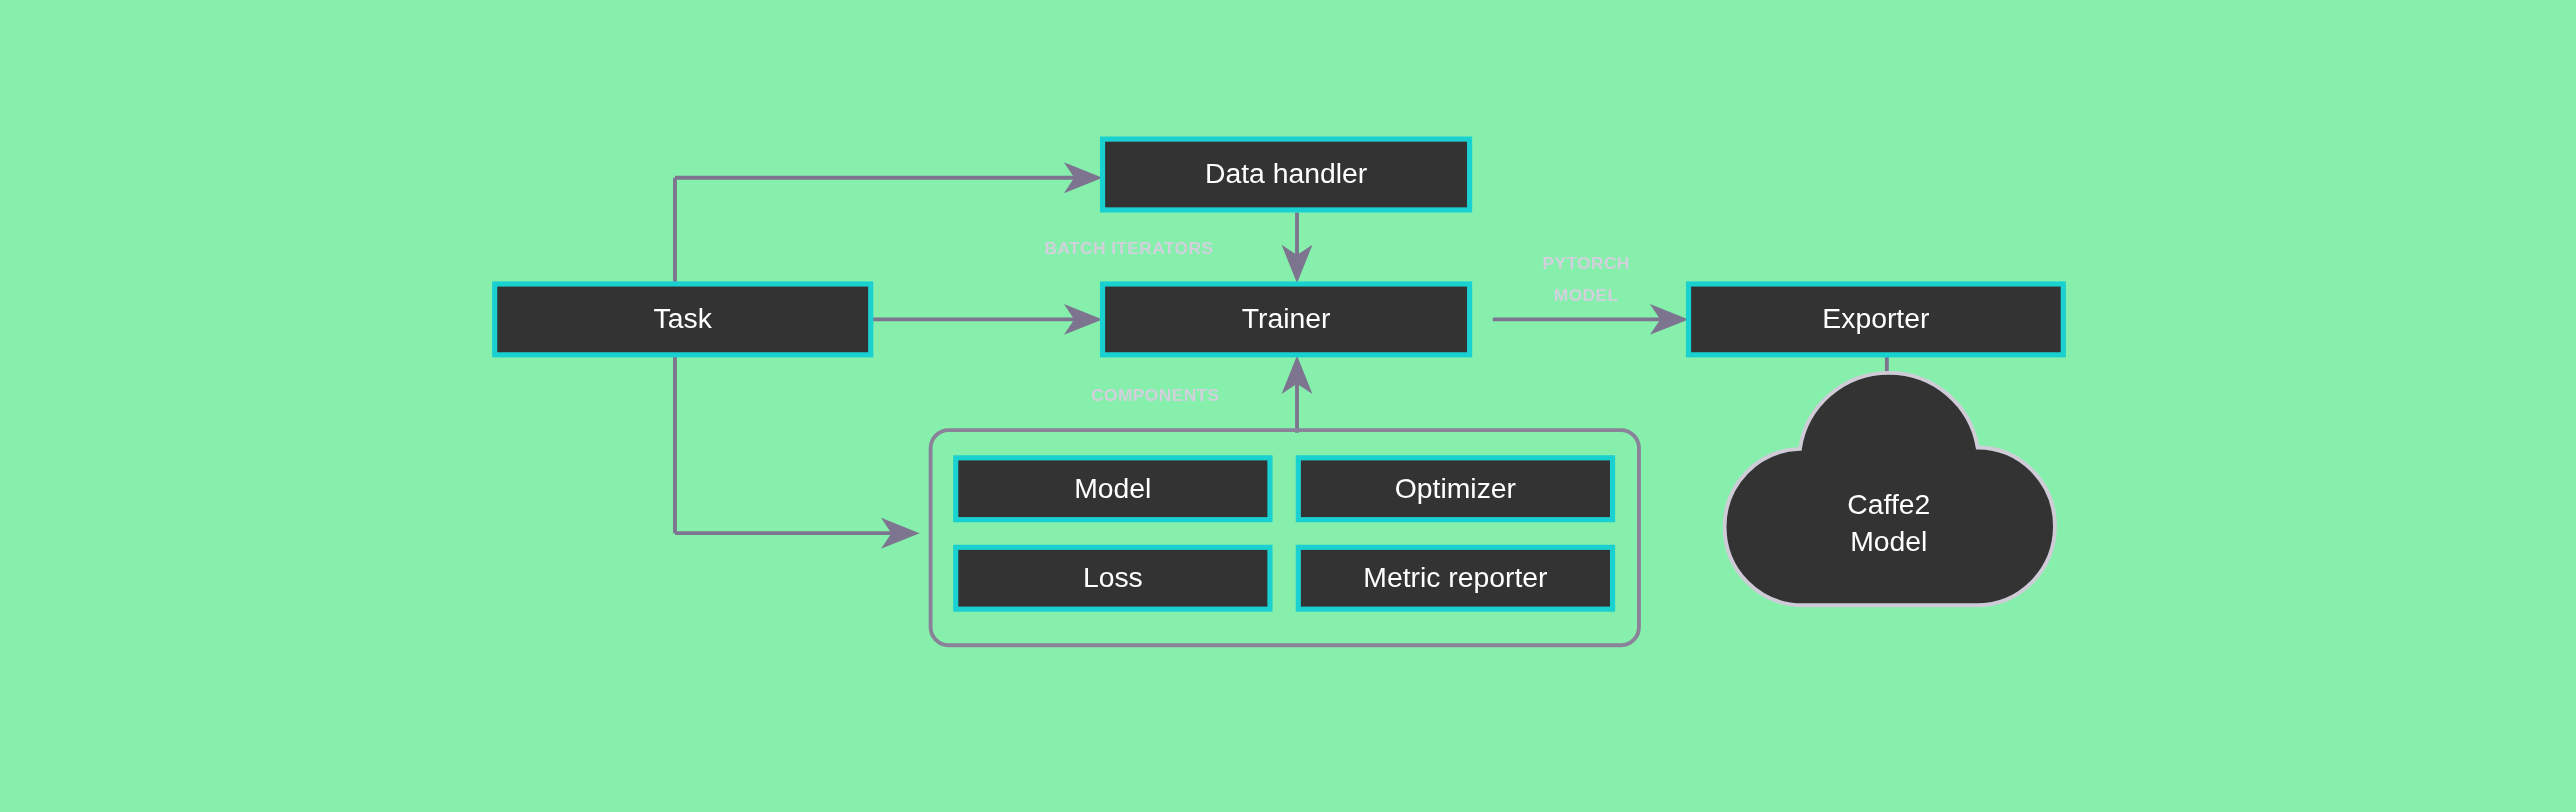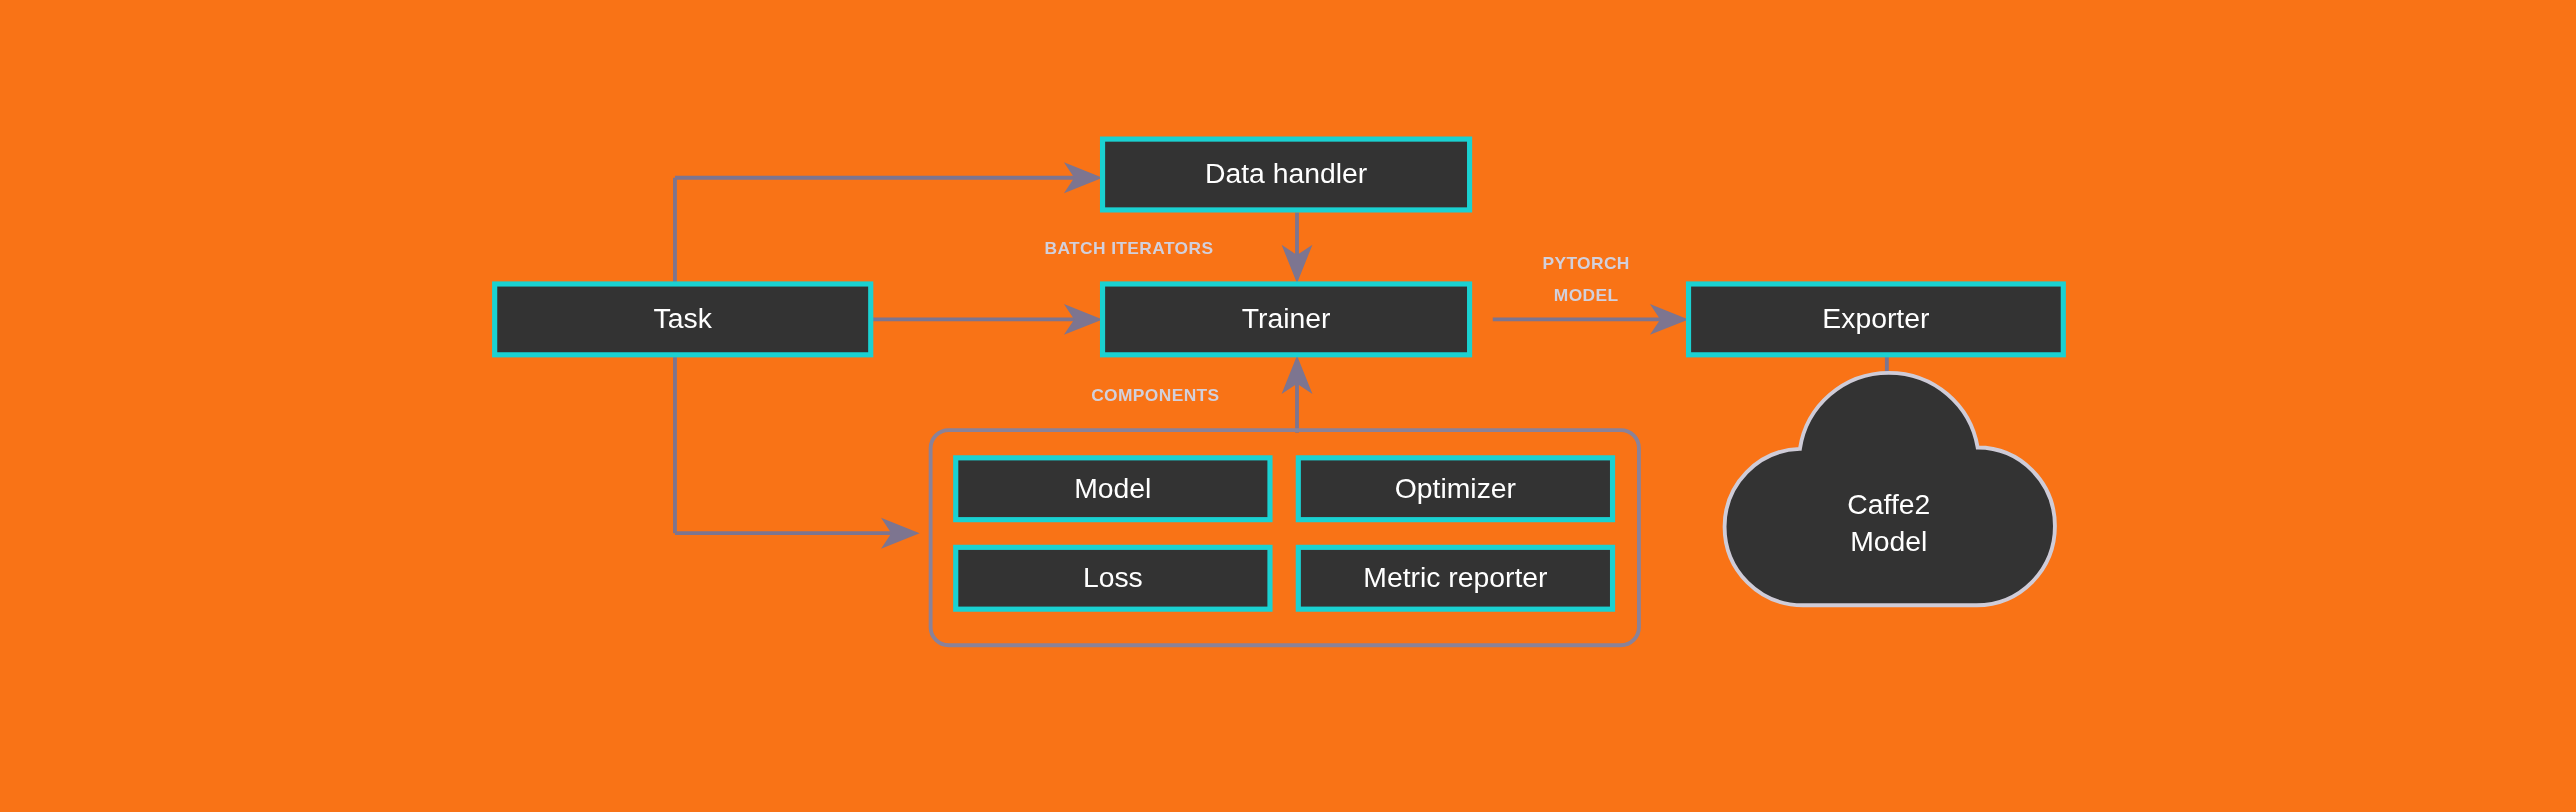--- a/index.html
+++ b/index.html
@@ -10,21 +10,21 @@
   body {
     width: 2576px;
     height: 812px;
     overflow: hidden;
     font-family: "Liberation Sans", sans-serif;
   }
   #diagram-root {
     position: relative;
     width: 2576px;
     height: 812px;
-    background: #f97316;
+    background: #86efac;
   }
   svg.diagram-svg {
     display: block;
     width: 2576px;
     height: 812px;
   }
   .node-box-rect {
     fill: #333333;
     stroke: #1ad1d1;
     stroke-width: 8;

